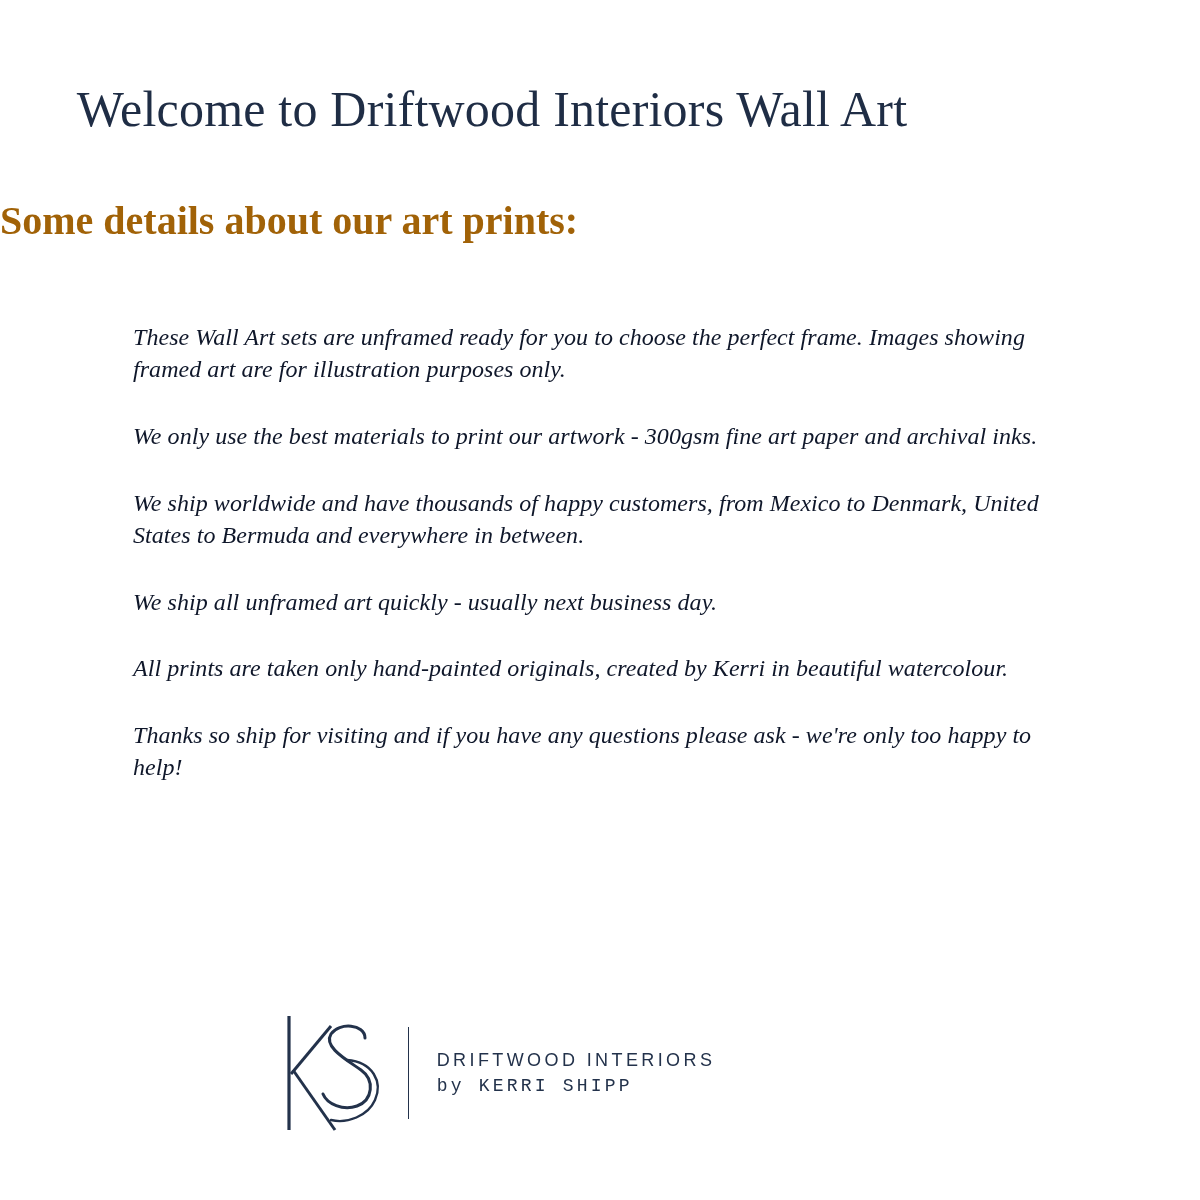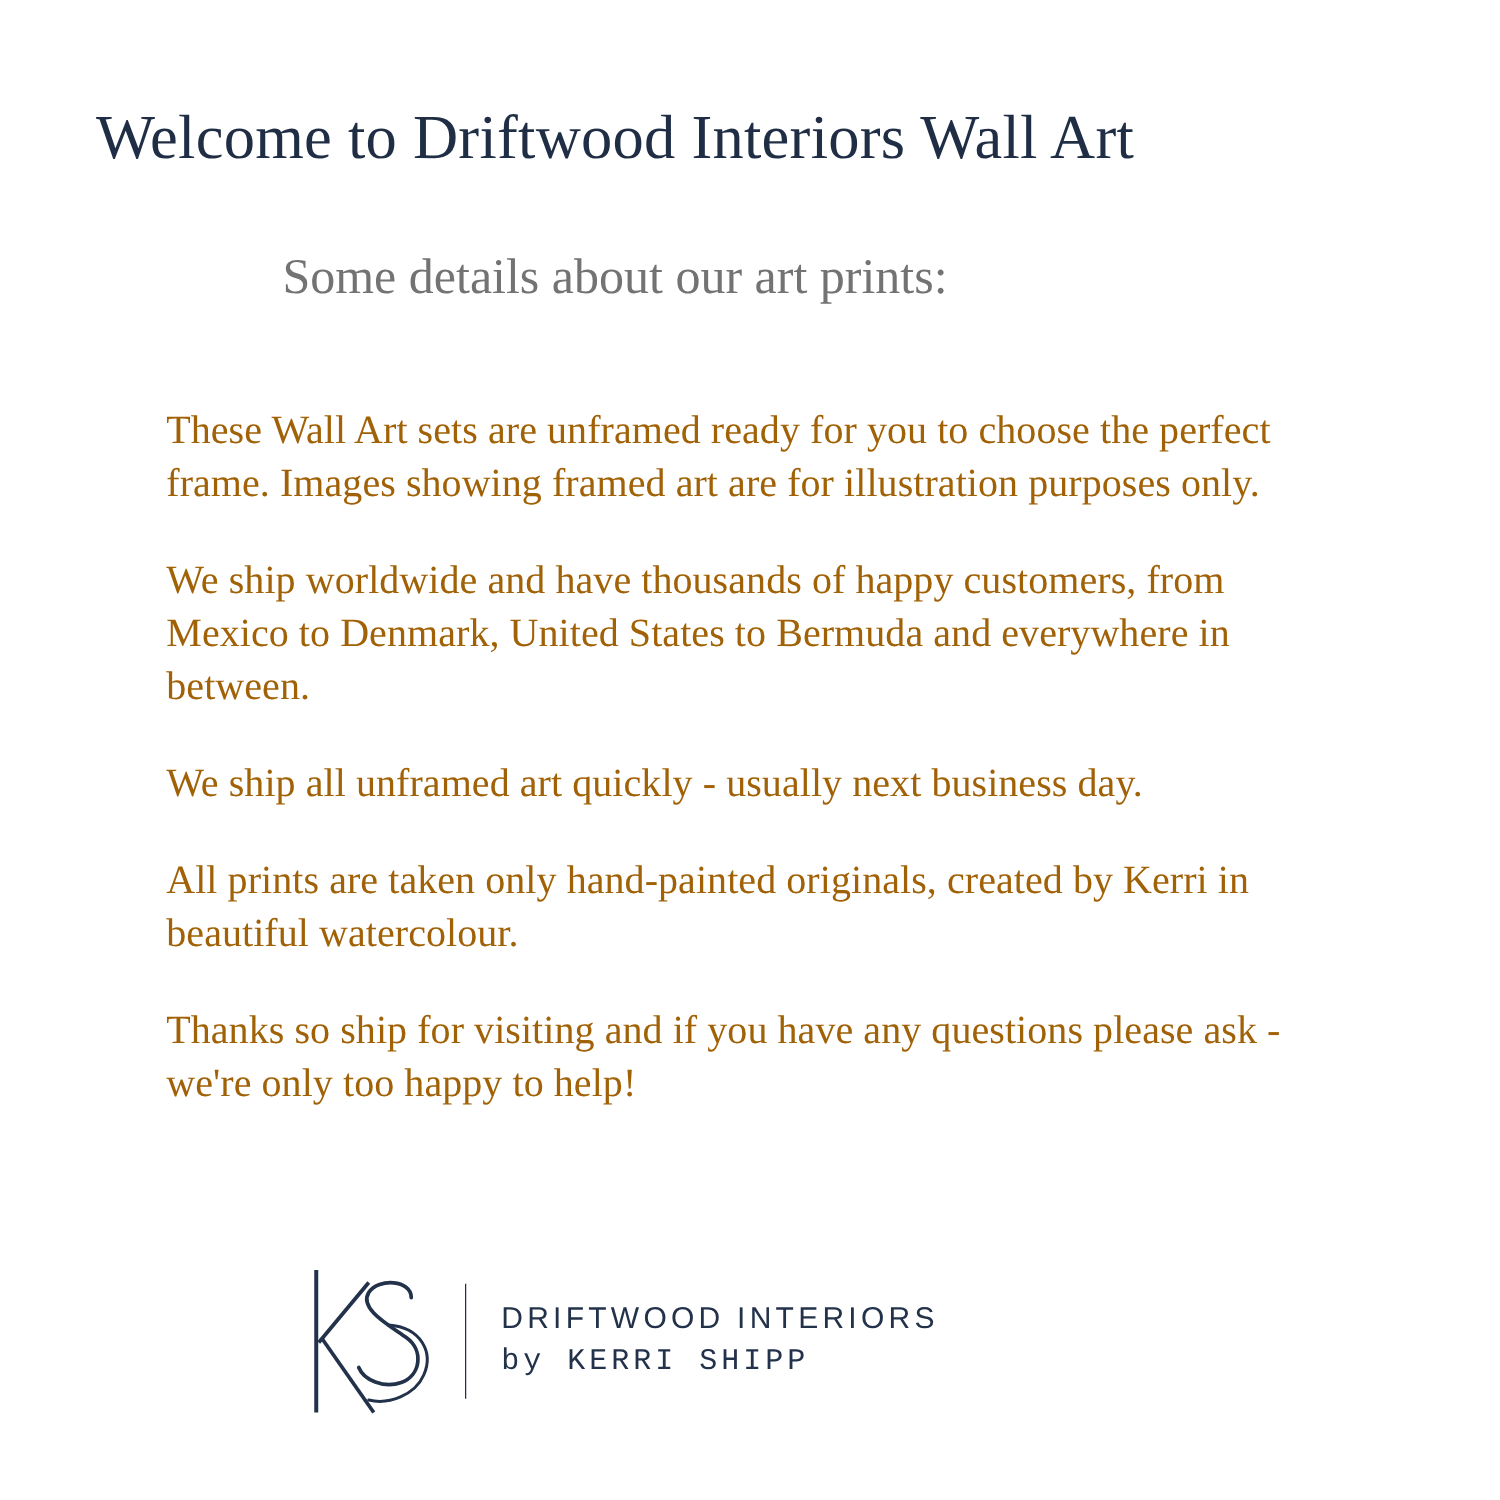--- a/index.html
+++ b/index.html
@@ -25,44 +25,45 @@
     font-family: "Liberation Serif", serif;
     font-size: 50px;
     font-weight: 400;
     letter-spacing: 0.2px;
     color: #1f2d45;
     margin: 0;
     padding-top: 82px;
     line-height: 1.1;
   }
   .subhead {
-    text-align: center;
+    text-align: left;
     font-family: "Liberation Serif", serif;
     font-size: 40px;
-    font-weight: 400;
-    color: #737373;
+    font-weight: 700;
+    color: #a16207;
     margin: 0;
     padding-top: 62px;
     line-height: 1.1;
   }
   .body-block {
     margin: 0;
     padding: 0;
     position: absolute;
     top: 322px;
     left: 133px;
     width: 934px;
   }
   .para {
     font-family: "Liberation Serif", serif;
-    font-size: 32px;
+    font-size: 24px;
     line-height: 1.33;
-    color: #a16207;
+    color: #0f172a;
     margin: 0 0 35px 0;
     letter-spacing: 0.05px;
+    font-style: italic;
   }
   .para.last {
     margin-bottom: 0;
   }
   .footer {
     position: absolute;
     left: 0;
     right: 0;
     bottom: 62px;
     display: flex;
@@ -83,21 +84,21 @@
   }
   .brand-text {
     display: flex;
     flex-direction: column;
     justify-content: center;
     line-height: 1.45;
   }
   .brand-line1,
   .brand-line2 {
     font-family: "Liberation Sans", sans-serif;
-    font-size: 24px;
+    font-size: 18px;
     letter-spacing: 3.4px;
     color: #23324b;
     font-weight: 400;
     white-space: nowrap;
   }
   .brand-line2 {
     letter-spacing: 3.2px;
     font-family: Liberation Mono, monospace;
   }
 </style>
@@ -105,20 +106,21 @@
 <body>
 
 <div class="page">
 
   <h1 class="headline">Welcome to Driftwood Interiors Wall Art</h1>
 
   <h2 class="subhead">Some details about our art prints:</h2>
 
   <div class="body-block">
     <p class="para">These Wall Art sets are unframed ready for you to choose the perfect frame. Images showing framed art are for illustration purposes only.</p>
+    <p class="para">We only use the best materials to print our artwork - 300gsm fine art paper and archival inks.</p>
     <p class="para">We ship worldwide and have thousands of happy customers, from Mexico to Denmark, United States to Bermuda and everywhere in between.</p>
     <p class="para">We ship all unframed art quickly - usually next business day.</p>
     <p class="para">All prints are taken only hand-painted originals, created by Kerri in beautiful watercolour.</p>
     <p class="para last">Thanks so ship for visiting and if you have any questions please ask - we're only too happy to help!</p>
   </div>
 
   <div class="footer">
 
     <span class="logo-mark">
       <svg width="125" height="130" viewBox="0 0 125 130" xmlns="http://www.w3.org/2000/svg">

